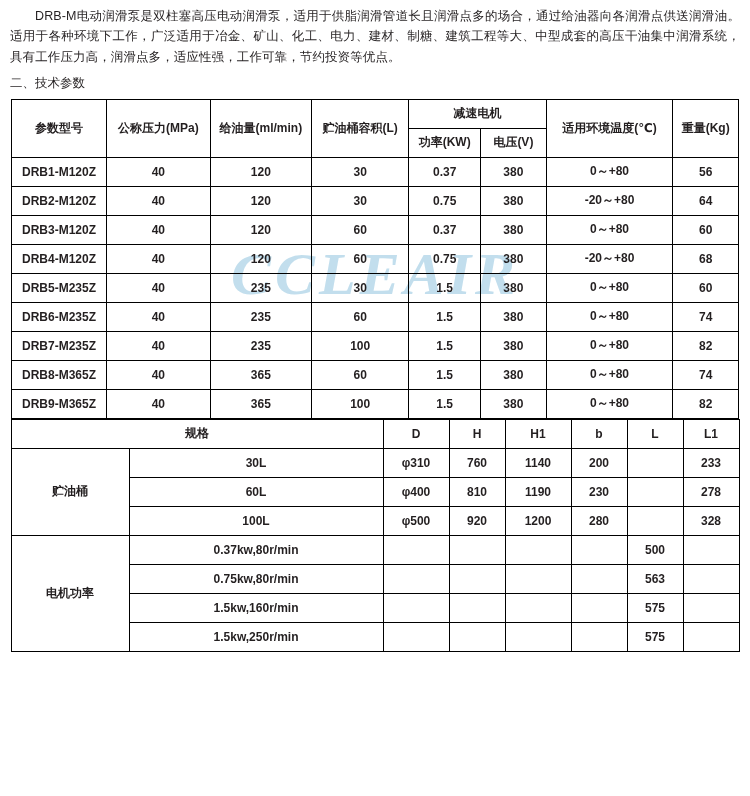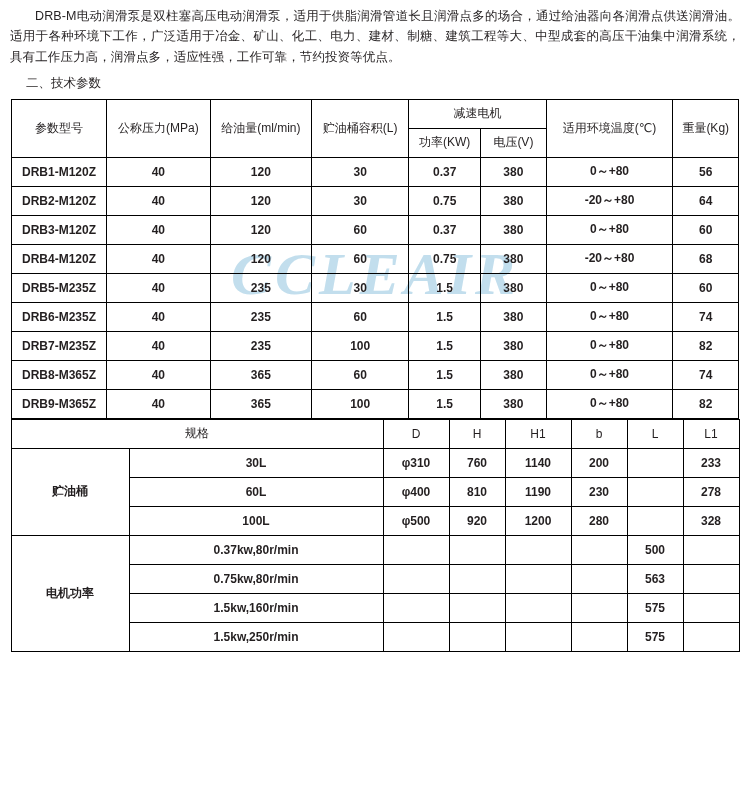--- a/index.html
+++ b/index.html
@@ -23,21 +23,21 @@
   }
   .para {
     text-indent: 2em;
     line-height: 1.62;
     margin: 0 0 2px 0;
     text-align: justify;
     font-size: 12.5px;
     letter-spacing: 0.1px;
   }
   .section-title {
-    margin: 7px 0 6px 16px;
+    margin: 7px 0 6px 0;
     font-size: 12.5px;
     line-height: 1.5;
   }
   table.grid {
     border-collapse: collapse;
     width: 728px;
     margin: 0 auto;
     table-layout: fixed;
     position: relative;
     z-index: 2;
@@ -47,21 +47,21 @@
     border: 1px solid #000000;
     text-align: center;
     vertical-align: middle;
     font-size: 12px;
     font-weight: bold;
     padding: 3px 2px;
     height: 22px;
     background: transparent;
   }
   table.grid th {
-    font-weight: normal;
+    font-weight: bold;
   }
   .tbl-wrap {
     position: relative;
   }
   .watermark {
     position: absolute;
     left: 0;
     top: 16px;
     width: 100%;
     height: 100%;

